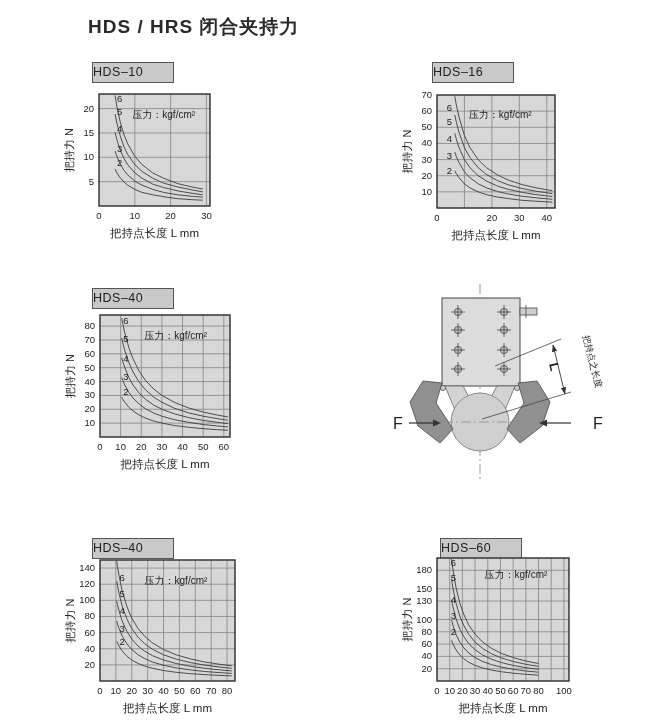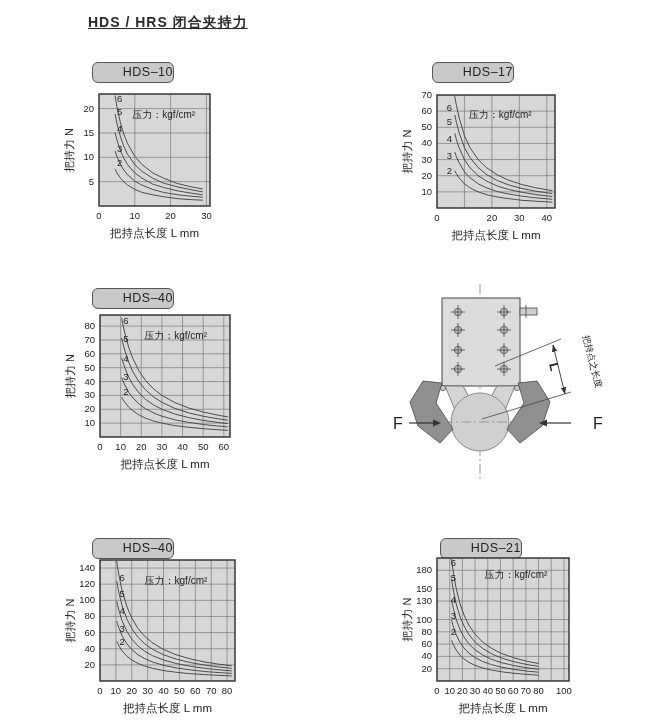--- a/index.html
+++ b/index.html
@@ -2,28 +2,28 @@
 <html><head>
 <meta charset="utf-8">
 <style>
   html,body{margin:0;padding:0;}
   body{
     width:661px;height:720px;position:relative;background:#ffffff;
     font-family:"Liberation Sans","DejaVu Sans",sans-serif;color:#222;
     overflow:hidden;
   }
   .page-title{
-    position:absolute;left:88px;top:14px;font-size:14px;font-weight:bold;
-    letter-spacing:1px;color:#2a2a2a;text-decoration:underline;
+    position:absolute;left:88px;top:14px;font-size:19px;font-weight:bold;
+    letter-spacing:1px;color:#2a2a2a;
   }
   .chart-block{position:absolute;}
   .badge{
     position:absolute;top:0;width:80px;height:19px;border:1.2px solid #555;
-    border-radius:6px;background:#c9c9c9;color:#222;font-size:12.5px;
-    line-height:19px;text-align:right;letter-spacing:.5px;
+    border-radius:0;background:#c9c9c9;color:#222;font-size:12.5px;
+    line-height:19px;text-align:left;letter-spacing:.5px;
   }
   svg.plot{position:absolute;left:0;}
   .diagram-block{position:absolute;left:385px;top:282px;width:235px;height:200px;}
   svg text{fill:#222;}
 </style>
 </head>
 <body>
 
 <div class="page-title">HDS / HRS 闭合夹持力</div>
 
@@ -67,21 +67,21 @@
         <text x="73.80645161290323" y="133">10</text>
         <text x="109.61290322580645" y="133">20</text>
         <text x="145.4193548387097" y="133">30</text>
       </g>
       <text x="12" y="64" font-size="11" text-anchor="middle" transform="rotate(-90 12 64)">把持力 N</text>
       <text x="93.5" y="151" font-size="11.5" text-anchor="middle">把持点长度 L mm</text>
     </svg>
 </div>
 
 <div class="chart-block" style="left:399px;top:62px;width:180px;height:186px">
-  <div class="badge" style="left:33px">HDS–17</div>
+  <div class="badge" style="left:33px">HDS–16</div>
   <svg class="plot" style="top:25px" width="174" height="157" viewBox="0 0 174 157">
       <rect x="38" y="8" width="118" height="113" fill="#d7d7d7"></rect>
       <g stroke="#787878" stroke-width="0.7">
         <line x1="65.44186046511628" y1="8" x2="65.44186046511628" y2="121"></line>
         <line x1="92.88372093023256" y1="8" x2="92.88372093023256" y2="121"></line>
         <line x1="120.32558139534883" y1="8" x2="120.32558139534883" y2="121"></line>
         <line x1="147.7674418604651" y1="8" x2="147.7674418604651" y2="121"></line>
         <line x1="38" y1="104.85714285714286" x2="156" y2="104.85714285714286"></line>
         <line x1="38" y1="88.71428571428572" x2="156" y2="88.71428571428572"></line>
         <line x1="38" y1="72.57142857142858" x2="156" y2="72.57142857142858"></line>
@@ -241,21 +241,21 @@
         <text x="133.29411764705884" y="142">60</text>
         <text x="149.1764705882353" y="142">70</text>
         <text x="165.05882352941177" y="142">80</text>
       </g>
       <text x="12" y="68.5" font-size="11" text-anchor="middle" transform="rotate(-90 12 68.5)">把持力 N</text>
       <text x="105.5" y="160" font-size="11.5" text-anchor="middle">把持点长度 L mm</text>
     </svg>
 </div>
 
 <div class="chart-block" style="left:399px;top:538px;width:200px;height:182px">
-  <div class="badge" style="left:41px">HDS–21</div>
+  <div class="badge" style="left:41px">HDS–60</div>
   <svg class="plot" style="top:12px" width="194" height="167" viewBox="0 0 194 167">
       <rect x="38" y="8" width="132" height="123" fill="#d7d7d7"></rect>
       <g stroke="#787878" stroke-width="0.7">
         <line x1="50.69230769230769" y1="8" x2="50.69230769230769" y2="131"></line>
         <line x1="63.38461538461539" y1="8" x2="63.38461538461539" y2="131"></line>
         <line x1="76.07692307692307" y1="8" x2="76.07692307692307" y2="131"></line>
         <line x1="88.76923076923077" y1="8" x2="88.76923076923077" y2="131"></line>
         <line x1="101.46153846153845" y1="8" x2="101.46153846153845" y2="131"></line>
         <line x1="114.15384615384615" y1="8" x2="114.15384615384615" y2="131"></line>
         <line x1="126.84615384615385" y1="8" x2="126.84615384615385" y2="131"></line>

